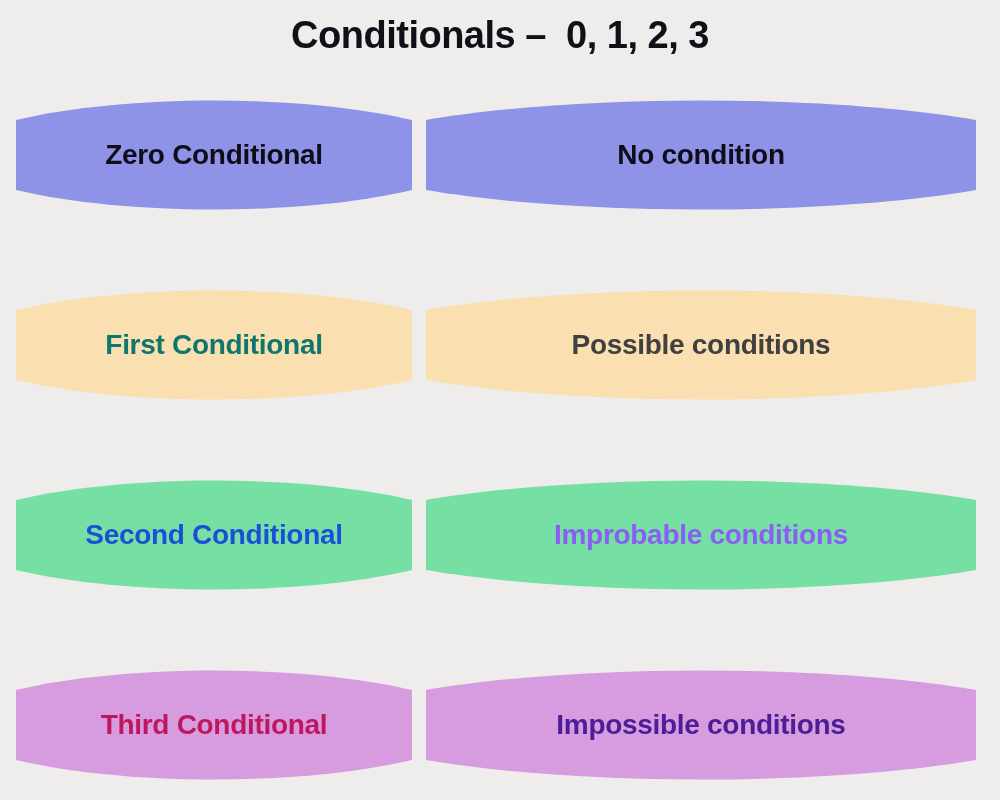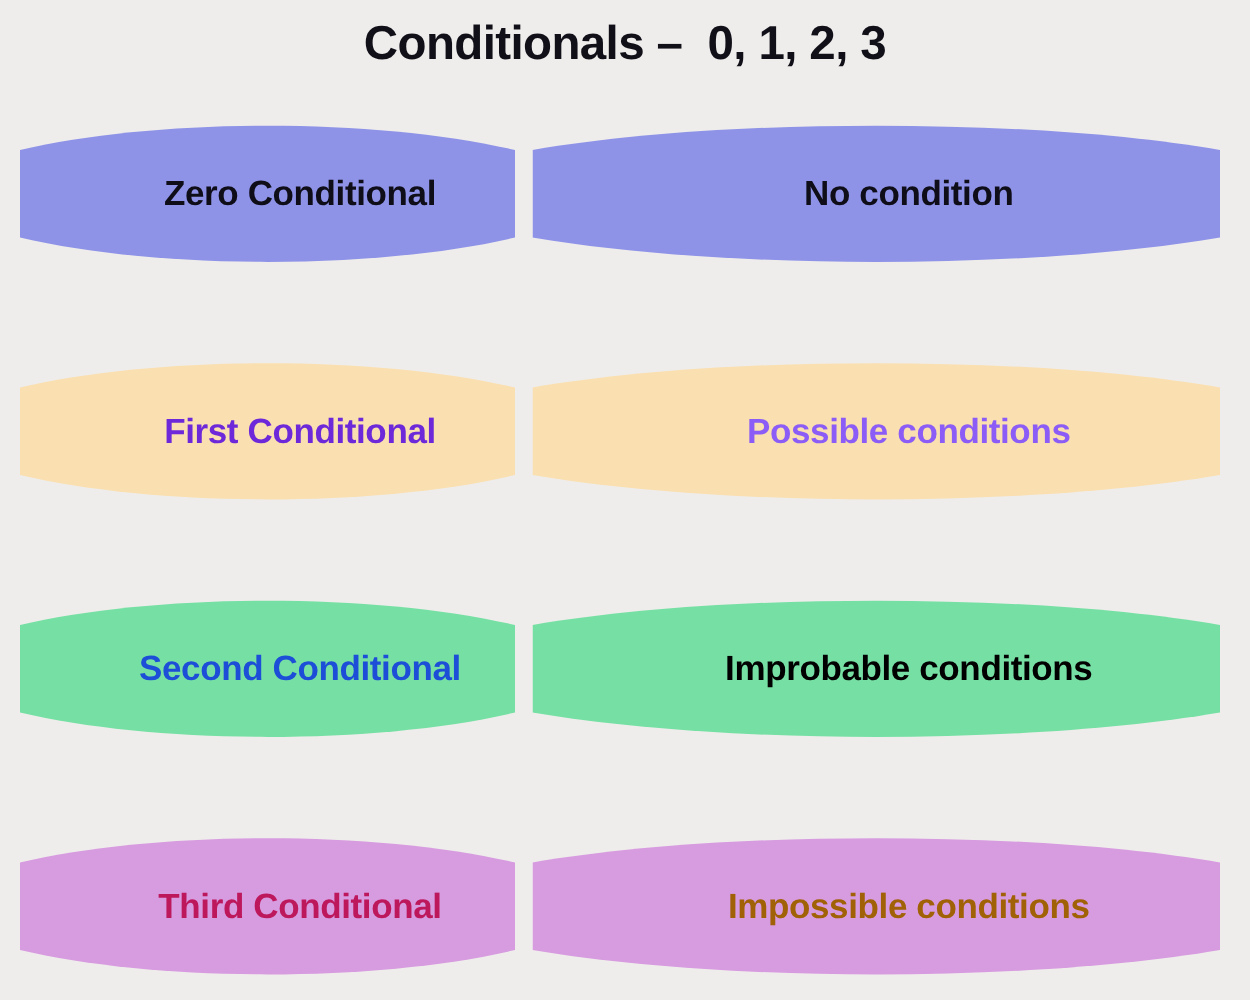--- a/index.html
+++ b/index.html
@@ -80,21 +80,20 @@
     align-items: center;
     justify-content: center;
     font-size: 28px;
     font-weight: bold;
     letter-spacing: -0.3px;
     color: #0E0D18;
     text-align: center;
     padding: 0 18px;
     box-sizing: border-box;
     font-family: "Liberation Sans", "DejaVu Sans", sans-serif;
-    margin-left: 26px;
   }
 
   .cell.right .cell-label { font-size: 28px; }
 </style>
 </head>
 <body style="background: rgb(239, 237, 235);">
 
 <div id="diagram">
 
   <div class="title">Conditionals –  0, 1, 2, 3</div>
@@ -119,65 +118,65 @@
         </div>
       </div>
     </div>
 
     <div class="row">
       <div class="cell left">
         <div class="shape-wrap">
           <svg class="shape-svg" viewBox="0 0 396 118" preserveAspectRatio="none">
             <path d="M0,24 C110,-2 286,-2 396,24 L396,94 C286,120 110,120 0,94 Z" fill="#FADFB0"></path>
           </svg>
-          <div class="cell-label" style="color: #6d28d9;">First Conditional</div>
+          <div class="cell-label" style="color: #0f766e;">First Conditional</div>
         </div>
       </div>
       <div class="cell right">
         <div class="shape-wrap">
           <svg class="shape-svg" viewBox="0 0 550 118" preserveAspectRatio="none">
             <path d="M0,24 C152,-2 398,-2 550,24 L550,94 C398,120 152,120 0,94 Z" fill="#FADFB0"></path>
           </svg>
-          <div class="cell-label" style="color: #8b5cf6;">Possible conditions</div>
+          <div class="cell-label" style="color: #404040;">Possible conditions</div>
         </div>
       </div>
     </div>
 
     <div class="row">
       <div class="cell left">
         <div class="shape-wrap">
           <svg class="shape-svg" viewBox="0 0 396 118" preserveAspectRatio="none">
             <path d="M0,24 C110,-2 286,-2 396,24 L396,94 C286,120 110,120 0,94 Z" fill="#76E0A4"></path>
           </svg>
           <div class="cell-label" style="color: #1d4ed8;">Second Conditional</div>
         </div>
       </div>
       <div class="cell right">
         <div class="shape-wrap">
           <svg class="shape-svg" viewBox="0 0 550 118" preserveAspectRatio="none">
             <path d="M0,24 C152,-2 398,-2 550,24 L550,94 C398,120 152,120 0,94 Z" fill="#76E0A4"></path>
           </svg>
-          <div class="cell-label" style="color: #000000;">Improbable conditions</div>
+          <div class="cell-label" style="color: #8b5cf6;">Improbable conditions</div>
         </div>
       </div>
     </div>
 
     <div class="row">
       <div class="cell left">
         <div class="shape-wrap">
           <svg class="shape-svg" viewBox="0 0 396 118" preserveAspectRatio="none">
             <path d="M0,24 C110,-2 286,-2 396,24 L396,94 C286,120 110,120 0,94 Z" fill="#D79BE0"></path>
           </svg>
           <div class="cell-label" style="color: #be185d;">Third Conditional</div>
         </div>
       </div>
       <div class="cell right">
         <div class="shape-wrap">
           <svg class="shape-svg" viewBox="0 0 550 118" preserveAspectRatio="none">
             <path d="M0,24 C152,-2 398,-2 550,24 L550,94 C398,120 152,120 0,94 Z" fill="#D79BE0"></path>
           </svg>
-          <div class="cell-label" style="color: #a16207;">Impossible conditions</div>
+          <div class="cell-label" style="color: #4c1d95;">Impossible conditions</div>
         </div>
       </div>
     </div>
 
   </div>
 </div>
 
 </body></html>

